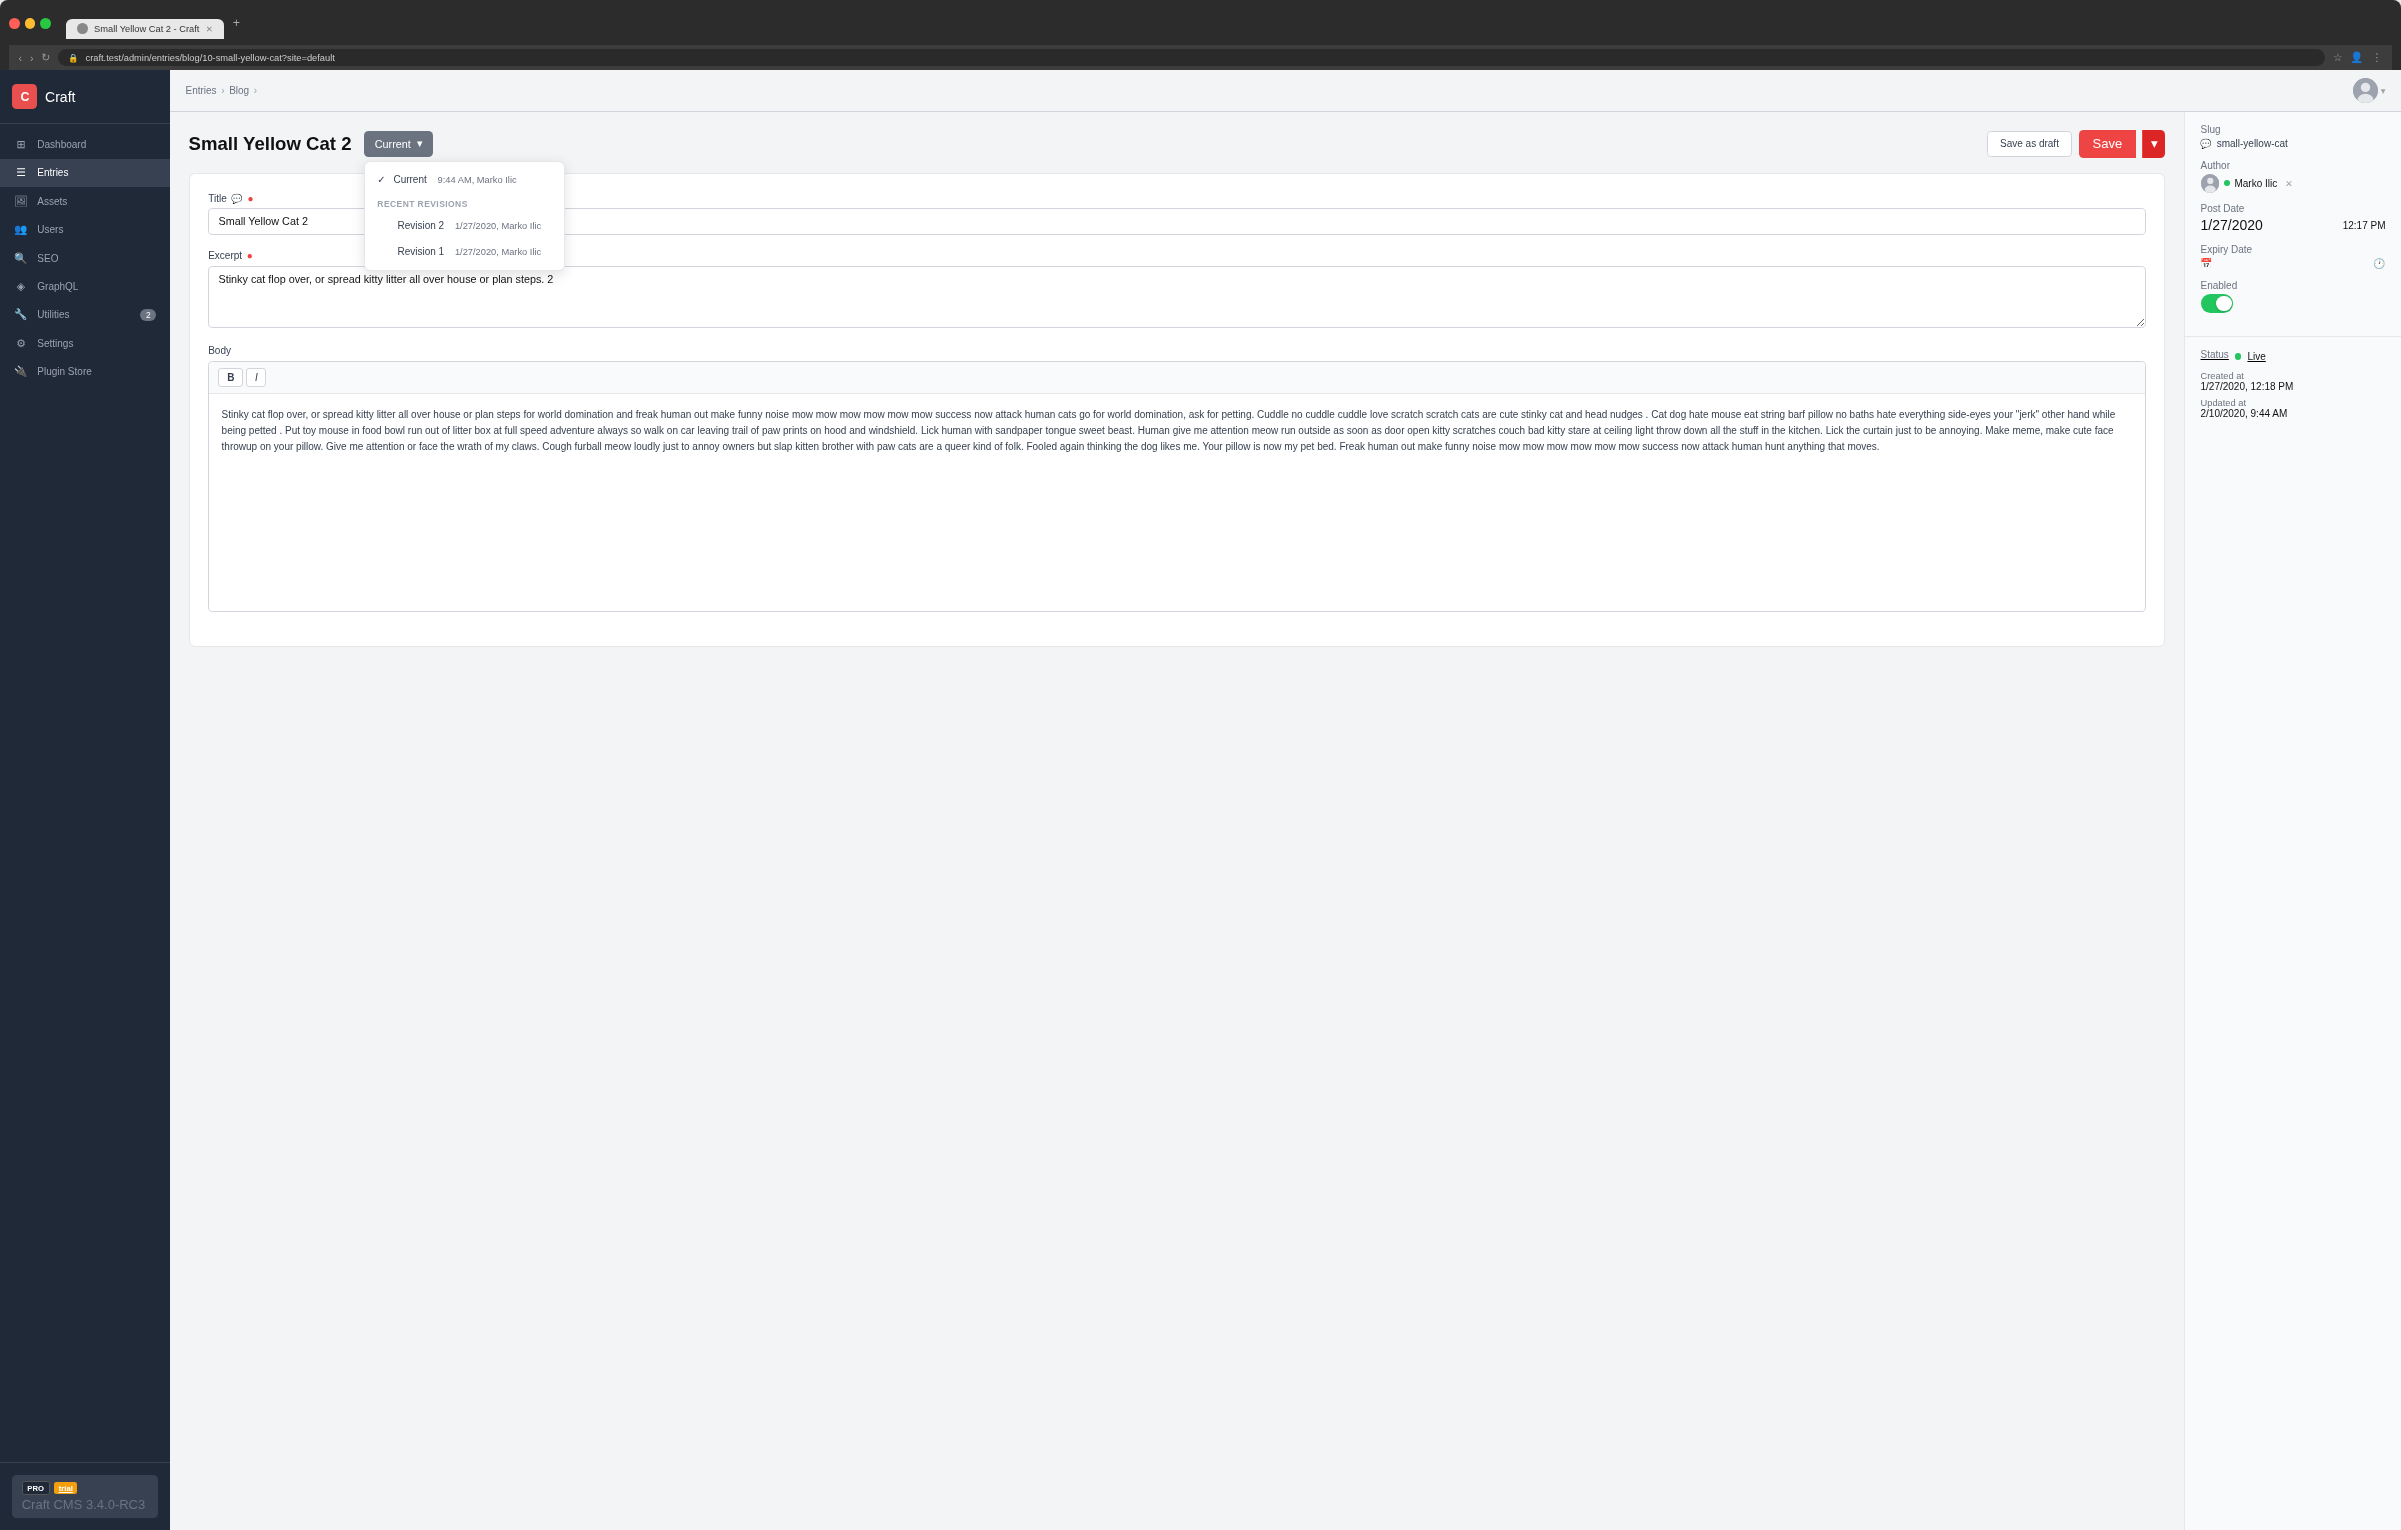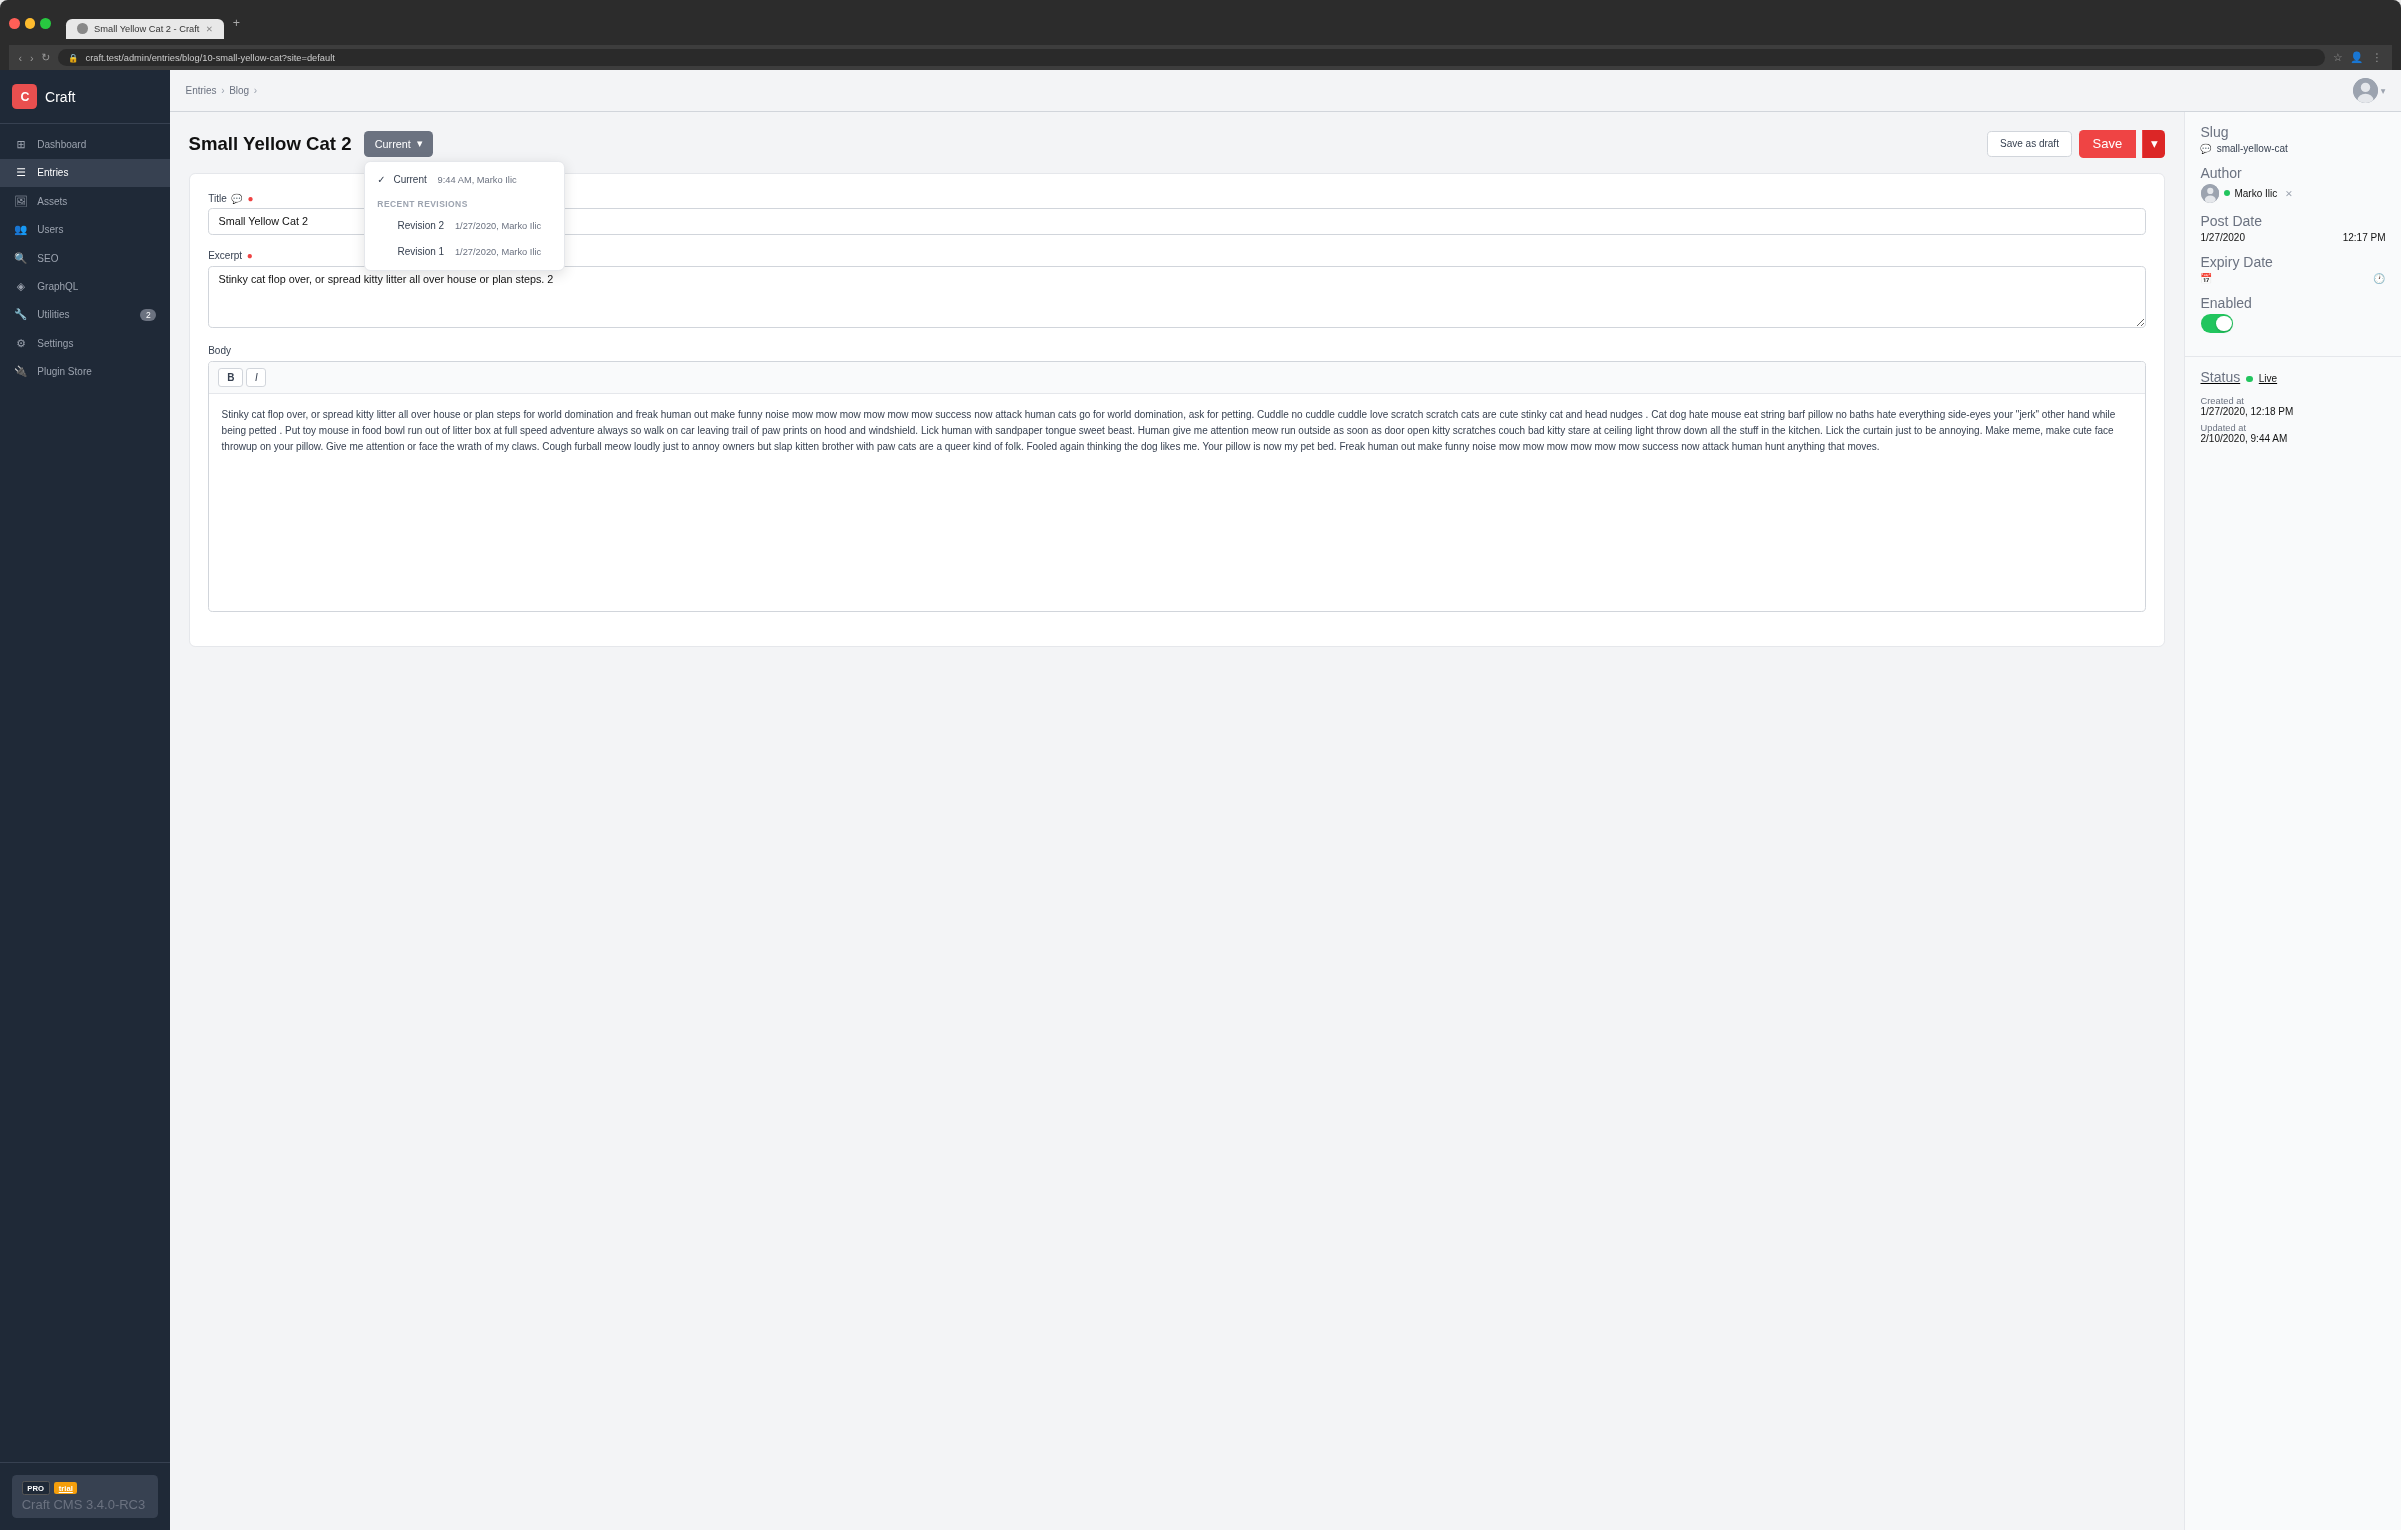--- a/index.html
+++ b/index.html
@@ -208,32 +208,32 @@
 
     
     .right-panel {
       width: 217px; background: #f9fafb; border-left: 0.8px solid #e5e7eb;
       overflow-y: auto; flex-shrink: 0;
     }
     .right-section {
       padding: 12.4px 15.5px; border-bottom: 0.8px solid #e5e7eb;
     }
     .right-field { margin-bottom: 10.8px; }
-    .right-field-label { font-size: 14px; color: #6b7280; margin-bottom: 3.1px; }
+    .right-field-label { font-size: 10px; color: #6b7280; margin-bottom: 3.1px; }
     .right-field-value { font-size: 10px; color: #111; display: flex; align-items: center; gap: 4.6px; }
     .slug-value { color: #374151; }
     .author-avatar {
       width: 18.6px; height: 18.6px; border-radius: 50%; background: #9ca3af;
       overflow: hidden; display: flex; align-items: center; justify-content: center;
     }
     .online-dot { width: 6.2px; height: 6.2px; border-radius: 50%; background: #22c55e; display: inline-block; }
     .remove-btn { color: #9ca3af; cursor: pointer; font-size: 9.3px; margin-left: 3.1px; }
 
     .date-row { display: flex; align-items: center; gap: 6.2px; }
-    .date-text { font-size: 10px; color: #111; }
+    .date-text { font-size: 14px; color: #111; }
     .time-text { font-size: 10px; color: #111; }
     .date-icon { color: #9ca3af; font-size: 10px; }
 
     .toggle-wrapper { display: flex; align-items: center; }
     .toggle {
       width: 32.5px; height: 18.6px; background: #22c55e; border-radius: 9.3px;
       position: relative; cursor: pointer;
     }
     .toggle-knob {
       width: 15.5px; height: 15.5px; background: #fff; border-radius: 50%;

